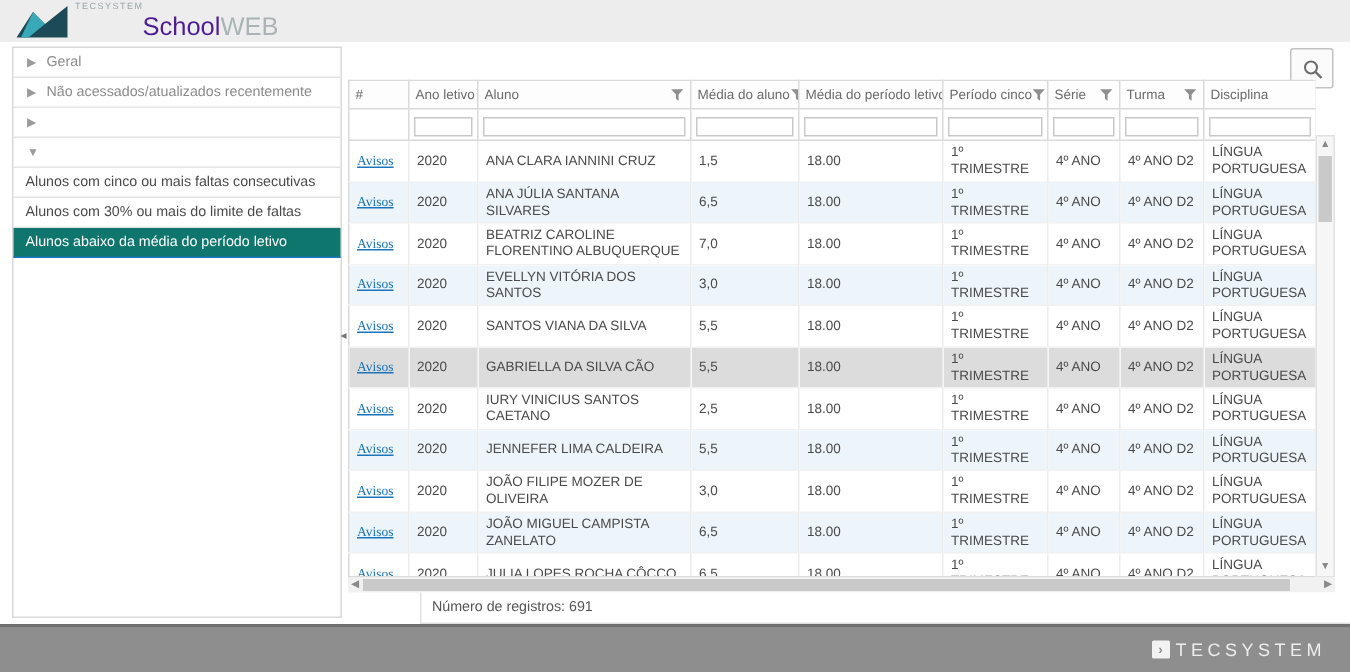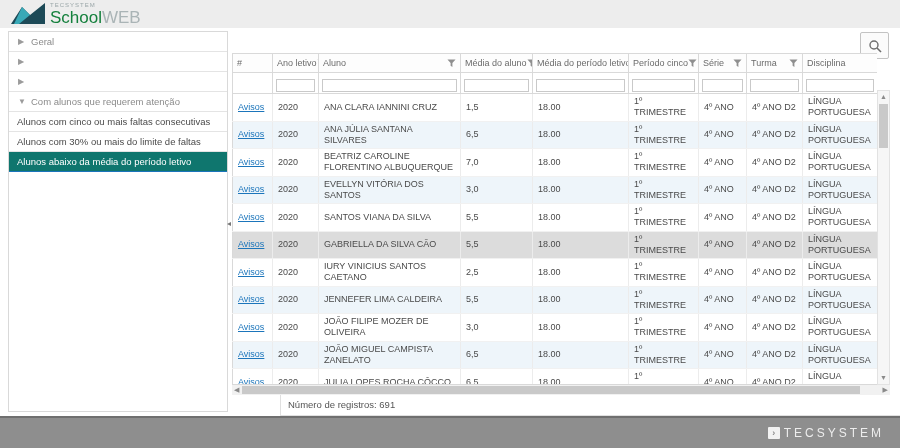--- a/index.html
+++ b/index.html
@@ -5,21 +5,21 @@
   * { margin:0; padding:0; box-sizing:border-box; }
   html,body { width:900px; height:448px; overflow:hidden; background:#fff;
     font-family:"Liberation Sans", sans-serif; position:relative; }
 
   
   .app-header { position:absolute; left:0; top:0; width:900px; height:28px; background:#ededed; }
   .logo { position:absolute; left:10px; top:2px; display:flex; align-items:center; gap:4px; }
   .logo-mark { width:36px; height:24px; }
   .brand-text { line-height:1; }
   .brand-top { font-size:6px; letter-spacing:1px; color:#9aa6a8; display:block; margin-bottom:1px; }
-  .brand-main { font-size:17px; color:#15803d; }
+  .brand-main { font-size:17px; color:#4c1d95;margin-left:45px; }
   .brand-suffix { font-size:17px; color:#aab4b6; }
 
   
   .sidebar { position:absolute; left:8px; top:31px; width:220px; height:381px;
     background:#fff; border:1px solid #d9d9d9; }
   .side-section { height:20px; line-height:19px; border-bottom:1px solid #e4e4e4;
     font-size:9.5px; color:#8b8b8b; padding-left:9px; display:flex; align-items:center; cursor:default; }
   .side-section .chev { width:13px; color:#9b9b9b; font-size:8px; display:inline-block; }
   .side-item { height:20px; line-height:19px; border-bottom:1px solid #e4e4e4;
     font-size:9.5px; color:#4a4a4a; padding-left:8px; display:flex; align-items:center;text-align:center; }
@@ -38,21 +38,21 @@
     border-bottom:1px solid #d9d9d9; }
   table { width:645px; border-collapse:collapse; table-layout:fixed; }
   thead th { height:19px; background:#fdfdfd; border:1px solid #d9d9d9; font-weight:normal;
     font-size:9px; color:#6b6b6b; text-align:left; padding:0 4px; white-space:nowrap; overflow:hidden; }
   thead th .hwrap { display:flex; align-items:center; justify-content:space-between; }
   .funnel { width:9px; height:9px; fill:#8f8f8f; flex:none; }
   tr.filter-row td { height:18px; border:1px solid #d9d9d9; background:#fff; padding:1px 3px; }
   .filter-input { width:100%; height:13px; border:1px solid #c9c9c9; background:#fff; font-size:8px; }
   tbody td { font-size:9px; color:#4a4a4a; padding:2px 5px; border-right:1px solid #ececec;
     border-bottom:1px solid #f1f1f1; overflow:hidden; white-space:normal; line-height:1.25; }
-  tbody td:first-child { border-left:1px solid #d9d9d9; }
+  tbody td:first-child { border-left:1px solid #d9d9d9;font-family:Liberation Serif, serif; }
   tbody tr { height:17px; }
   tbody tr:nth-child(even) { background:#eef5fa; }
   tbody tr.selected { background:#dcdcdc; }
   .avisos a { color:#1b75bb; font-size:9px; text-decoration:underline; cursor:pointer; }
   .num { text-align:left; }
 
   
   .vscroll { position:absolute; left:645px; top:62px; width:13px; height:295px;
     background:#f6f6f6; border:1px solid #e2e2e2; font-size:7px; color:#8a8a8a; text-align:center; }
   .vscroll .arr-up { position:absolute; top:1px; left:0; right:0; height:10px; line-height:10px; }
@@ -93,27 +93,27 @@
   </div>
 </div>
 
 <div class="sidebar">
   <div class="side-section">
     <span class="chev">▶</span>
     <span>Geral</span>
   </div>
   <div class="side-section">
     <span class="chev">▶</span>
+    <span>Não acessados/atualizados recentemente</span>
   </div>
   <div class="side-section">
     <span class="chev">▶</span>
   </div>
   <div class="side-section">
     <span class="chev">▼</span>
-    <span>Com alunos que requerem atenção</span>
   </div>
   <div class="side-item">
     <span>Alunos com cinco ou mais faltas consecutivas</span>
   </div>
   <div class="side-item">
     <span>Alunos com 30% ou mais do limite de faltas</span>
   </div>
   <div class="side-item selected">
     <span>Alunos abaixo da média do período letivo</span>
   </div>

